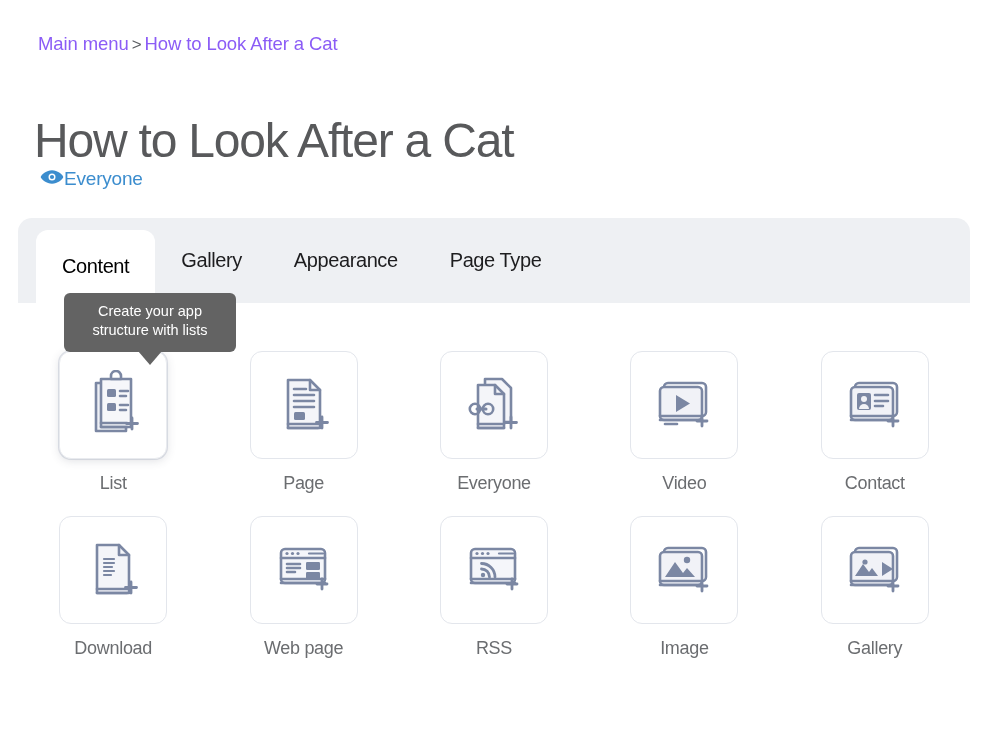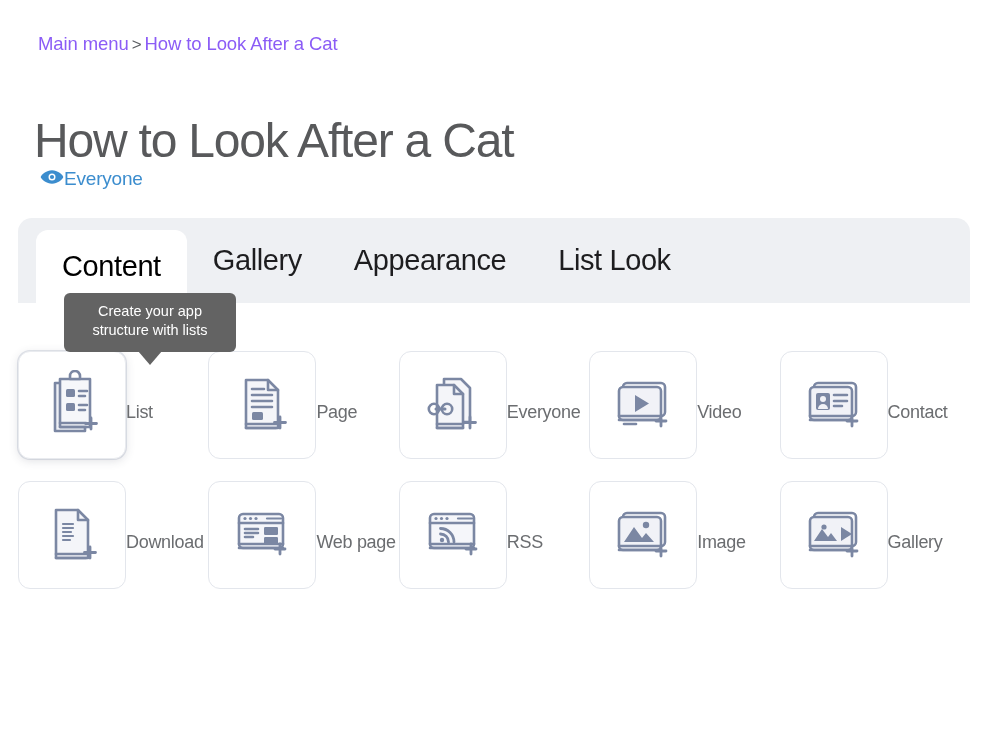--- a/index.html
+++ b/index.html
@@ -83,21 +83,21 @@
     height: 85px;
     display: flex;
     align-items: stretch;
     padding-left: 18px;
   }
   .tab {
     display: flex;
     align-items: center;
     justify-content: center;
     padding: 0 26px;
-    font-size: 29px;
+    font-size: 20px;
     color: #1d1d1f;
     letter-spacing: -0.4px;
     white-space: nowrap;
     cursor: pointer;
     position: relative;
     height: 85px;
     box-sizing: border-box;
   }
   .tab.active {
     background: #ffffff;
@@ -141,20 +141,21 @@
     top: 85px;
     width: 952px;
     padding-top: 48px;
     box-sizing: border-box;
     display: grid;
     grid-template-columns: repeat(5, 1fr);
     row-gap: 22px;
   }
   .tile {
     display: flex;
+    flex-direction: column;
     align-items: center;
     cursor: pointer;
   }
   .tile-box {
     width: 108px;
     height: 108px;
     border: 1px solid #e3e6ec;
     border-radius: 12px;
     background: #ffffff;
     display: flex;
@@ -203,21 +204,21 @@
     <div class="tab active">
         <span>Content</span>
       </div>
     <div class="tab">
         <span>Gallery</span>
       </div>
     <div class="tab">
         <span>Appearance</span>
       </div>
     <div class="tab">
-        <span>List Look</span>
+        <span>Page Type</span>
       </div>
   </div>
 
   <div class="tile-grid">
 
     <div class="tile selected">
       <div class="tile-box">
         <span>
         <svg width="70" height="70" viewBox="0 0 70 70">
           <g fill="none" stroke="#7b87a3" stroke-width="2.6" stroke-linejoin="round" stroke-linecap="round">

